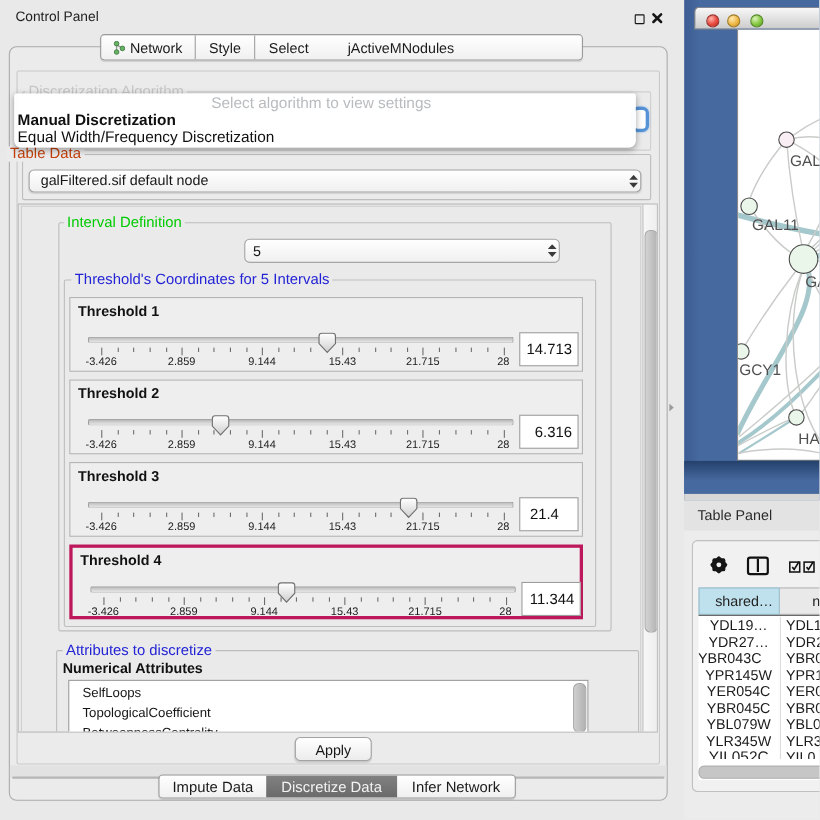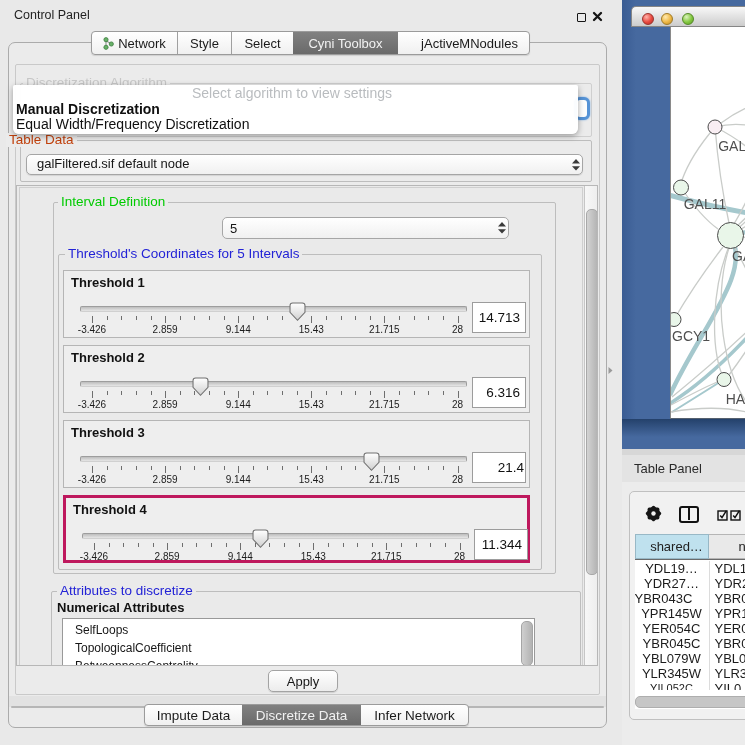--- a/index.html
+++ b/index.html
@@ -26,21 +26,20 @@
 <div class="abs" style="left:15px;top:64px;width:583px;height:629px;border:1px solid #c9c9c9;border-radius:2px;"></div>
 <div class="abs" style="left:91px;top:31px;width:437px;height:22px;border:1px solid #9b9b9b;border-radius:4px;background:linear-gradient(#ffffff,#f0f0f0);display:flex;overflow:hidden;box-shadow:0 1px 1px rgba(0,0,0,0.12);">
     <div class="seg" style="width:85px;"><svg width="11" height="13" viewBox="0 0 11 13" style="margin-right:4px;">
         <path d="M3,3.5 L3,10 M3.5,4 L8,6.8" stroke="#9a9a9a" stroke-width="1.2" fill="none"></path>
         <circle cx="3" cy="2.7" r="2.1" fill="#67b168" stroke="#3d7c3e" stroke-width="0.8"></circle>
         <circle cx="3" cy="10.3" r="2.1" fill="#67b168" stroke="#3d7c3e" stroke-width="0.8"></circle>
         <circle cx="8.3" cy="7" r="2.1" fill="#67b168" stroke="#3d7c3e" stroke-width="0.8"></circle>
       </svg>Network</div>
     <div class="seg vline" style="width:54px;">Style</div>
     <div class="seg vline" style="width:62px;">Select</div>
-    <div class="seg segdark" style="width:105px;">Cyni Toolbox</div>
     <div class="seg" style="width:131px;padding-left:12px;">jActiveMNodules</div>
   </div>
 <div class="abs" style="left:20px;top:83px;width:570px;height:52px;border:1px solid #cfcfcf;border-radius:2px;"></div>
 <div class="grplabel" style="left:23px;top:76px;color:#c6c6c6;">Discretization Algorithm</div>
 <div class="abs" style="left:574px;top:97px;width:10px;height:17px;border:3px solid #5693d6;border-radius:6px;background:#fdfdfd;box-shadow:0 0 2px #74a8e0;"></div>
 <div class="abs" style="left:20px;top:140px;width:570px;height:40px;border:1px solid #bdbdbd;border-radius:2px;"></div>
 <div class="grplabel" style="left:6px;top:133px;color:#c2410c;">Table Data</div>
 <div class="abs" style="left:26px;top:154px;width:555px;height:19px;background:linear-gradient(#ffffff,#f0f0f0);border:1px solid #a5a5a5;border-radius:5px;box-shadow:0 1px 1px rgba(0,0,0,0.1);"></div>
 <div class="abs" style="left:37px;top:156px;font-size:13px;color:#161616;">galFiltered.sif default node</div>
 <svg class="abs" style="left:571px;top:159px;" width="10" height="12" viewBox="0 0 10 12">
@@ -188,21 +187,21 @@
 <div class="ticklabel" style="left:363.5px;top:53px;">28</div>
 <svg class="thumb" style="left:299.2px;top:31px;" width="17" height="20" viewBox="0 0 16 19">
         <defs>
           <linearGradient id="tg" x1="0" y1="0" x2="0" y2="1">
             <stop offset="0" stop-color="#ffffff"></stop>
             <stop offset="1" stop-color="#cfcfcf"></stop>
           </linearGradient>
         </defs>
         <path d="M3.4,0.9 H12.6 Q15.1,0.9 15.1,3.4 V9.8 L8,17.4 L0.9,9.8 V3.4 Q0.9,0.9 3.4,0.9 Z" fill="url(#tg)" stroke="#707070" stroke-width="1"></path>
       </svg>
-<div class="abs" style="left:408px;top:31px;width:54px;height:31px;background:#ffffff;border:1px solid #9c9c9c;font-size:13.5px;color:#111;display:flex;align-items:center;justify-content:flex-end;padding-right:1px;box-sizing:border-box;">21.4</div>
+<div class="abs" style="left:408px;top:31px;width:54px;height:31px;background:#ffffff;border:1px solid #9c9c9c;font-size:13.5px;color:#111;display:flex;align-items:center;justify-content:flex-end;padding-right:17px;box-sizing:border-box;">21.4</div>
 </div>
 <div class="abs" style="left:46px;top:309px;width:467px;height:68px;border:3px solid #be185d;background:#eeeeee;box-sizing:border-box;">
 <div class="abs" style="left:7px;top:4px;font-size:13px;font-weight:bold;color:#111;">Threshold 4</div>
 <div class="abs" style="left:16px;top:35px;width:385px;height:4px;border-radius:2px;background:linear-gradient(#bdbdbd,#e6e6e6);border:1px solid #9d9d9d;border-bottom-color:#d0d0d0;"></div>
 <div class="tick" style="left:28.0px;top:45px;height:7px;"></div>
       <div class="tick" style="left:42.6px;top:45px;height:4px;"></div>
       <div class="tick" style="left:57.2px;top:45px;height:4px;"></div>
       <div class="tick" style="left:71.9px;top:45px;height:4px;"></div>
       <div class="tick" style="left:86.5px;top:45px;height:4px;"></div>
       <div class="tick" style="left:101.1px;top:45px;height:7px;"></div>
@@ -362,17 +361,17 @@
       <div class="abs" style="left:0;top:45.0px;width:74px;height:15px;text-align:center;font-size:13px;color:#1c1c1c;line-height:15px;">YPR145W</div>
       <div class="abs" style="left:80px;top:45.0px;font-size:13px;color:#1c1c1c;line-height:15px;">YPR1…</div>
       <div class="abs" style="left:0;top:60.0px;width:74px;height:15px;text-align:center;font-size:13px;color:#1c1c1c;line-height:15px;">YER054C</div>
       <div class="abs" style="left:80px;top:60.0px;font-size:13px;color:#1c1c1c;line-height:15px;">YER0…</div>
       <div class="abs" style="left:0;top:75.0px;width:74px;height:15px;text-align:center;font-size:13px;color:#1c1c1c;line-height:15px;">YBR045C</div>
       <div class="abs" style="left:80px;top:75.0px;font-size:13px;color:#1c1c1c;line-height:15px;">YBR0…</div>
       <div class="abs" style="left:0;top:90.0px;width:74px;height:15px;text-align:center;font-size:13px;color:#1c1c1c;line-height:15px;">YBL079W</div>
       <div class="abs" style="left:80px;top:90.0px;font-size:13px;color:#1c1c1c;line-height:15px;">YBL0…</div>
       <div class="abs" style="left:0;top:105.0px;width:74px;height:15px;text-align:center;font-size:13px;color:#1c1c1c;line-height:15px;">YLR345W</div>
       <div class="abs" style="left:80px;top:105.0px;font-size:13px;color:#1c1c1c;line-height:15px;">YLR3…</div>
-      <div class="abs" style="left:0;top:120.0px;width:74px;height:15px;text-align:center;font-size:11px;color:#1c1c1c;line-height:15px;">YIL052C</div>
+      <div class="abs" style="left:0;top:120.0px;width:74px;height:15px;text-align:center;font-size:14px;color:#1c1c1c;line-height:15px;">YIL052C</div>
       <div class="abs" style="left:80px;top:120.0px;font-size:13px;color:#1c1c1c;line-height:15px;">YIL0…</div>
       <div class="abs" style="left:74px;top:0;width:1px;height:129px;background:#dcdcdc;"></div>
     </div>
 <div class="abs" style="left:5px;top:204px;width:200px;height:10px;border-radius:5px;background:#c6c6c6;border:1px solid #aeaeae;"></div>
 </div>
 </body></html>

